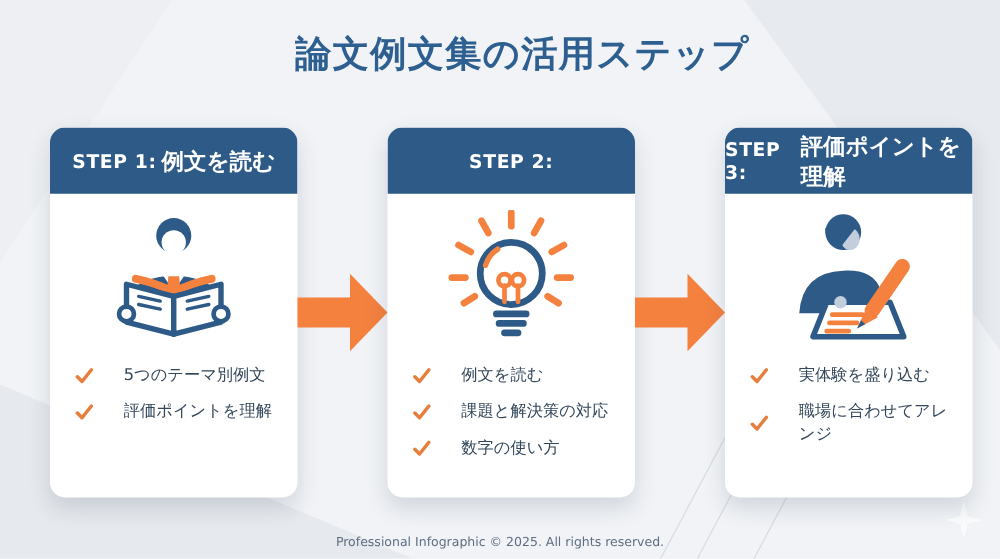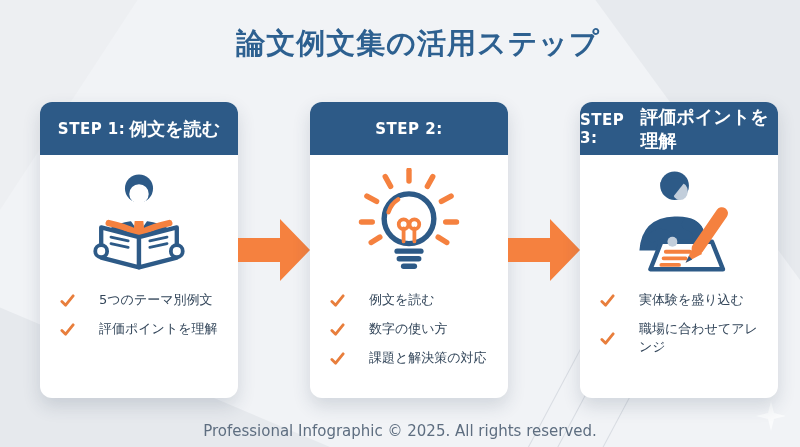--- a/index.html
+++ b/index.html
@@ -91,21 +91,21 @@
     display: flex; align-items: center; justify-content: center;
     overflow: visible;
   }
   .arrow-cell svg { overflow: visible; }
 
   
   .footer {
     position: absolute; z-index: 2;
     bottom: 7px; left: 0; width: 100%;
     text-align: center;
-    font-size: 15px; color: #5e6e80;
+    font-size: 10px; color: #5e6e80;
   }
 </style>
 </head>
 <body>
 
 <div class="stage">
 
   <div class="decor decor-tl"></div>
   <div class="decor decor-tr"></div>
   <div class="decor decor-bl"></div>
@@ -196,27 +196,27 @@
         <div class="bullet">
           <svg class="check" viewBox="0 0 16 16">
               <path d="M2 9 l4 4 L14 3" stroke="#e87e3c" stroke-width="3" fill="none" stroke-linecap="round" stroke-linejoin="round"></path>
             </svg>
           <span class="bullet-text">例文を読む</span>
         </div>
         <div class="bullet">
           <svg class="check" viewBox="0 0 16 16">
               <path d="M2 9 l4 4 L14 3" stroke="#e87e3c" stroke-width="3" fill="none" stroke-linecap="round" stroke-linejoin="round"></path>
             </svg>
+          <span class="bullet-text">課題と解決策の対応</span>
+        </div>
+        <div class="bullet">
+          <svg class="check" viewBox="0 0 16 16">
+              <path d="M2 9 l4 4 L14 3" stroke="#e87e3c" stroke-width="3" fill="none" stroke-linecap="round" stroke-linejoin="round"></path>
+            </svg>
           <span class="bullet-text">数字の使い方</span>
-        </div>
-        <div class="bullet">
-          <svg class="check" viewBox="0 0 16 16">
-              <path d="M2 9 l4 4 L14 3" stroke="#e87e3c" stroke-width="3" fill="none" stroke-linecap="round" stroke-linejoin="round"></path>
-            </svg>
-          <span class="bullet-text">課題と解決策の対応</span>
         </div>
       </div>
     </div>
 
     <div class="arrow-cell">
       <svg width="72" height="62" viewBox="0 0 72 62">
         <polygon points="0,19 42,19 42,0 72,31 42,62 42,43 0,43" fill="#f5813f"></polygon>
       </svg>
     </div>
 

